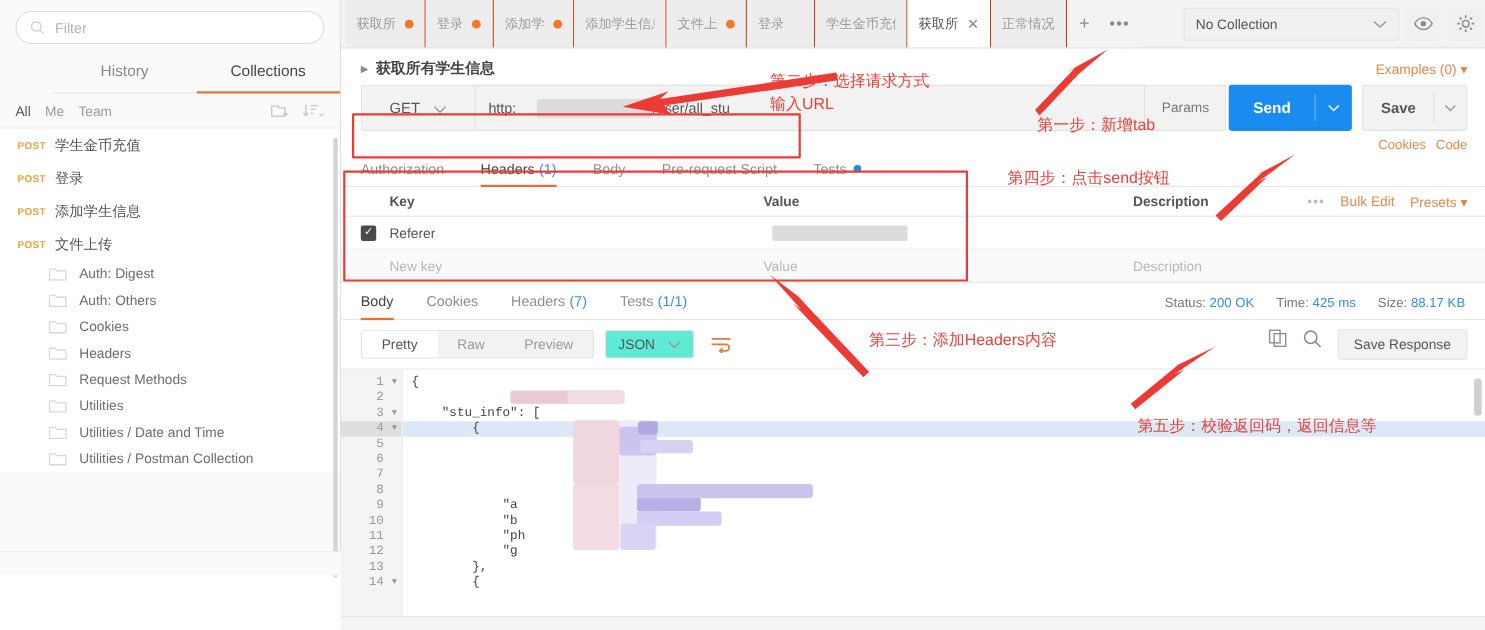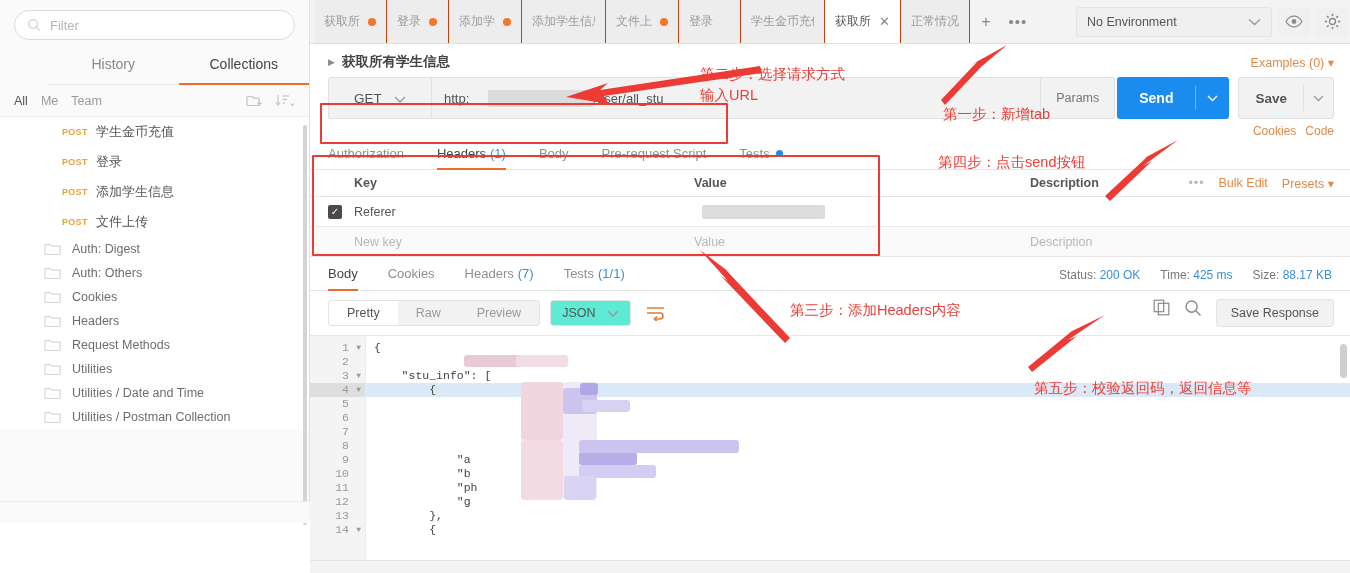--- a/index.html
+++ b/index.html
@@ -48,21 +48,21 @@
     display: flex; align-items: center;
     padding: 8px 14px;
     border-bottom: 1px solid #ececec;
     background: #fafafa;
   }
   .filt-row .chip { font-size: 12.5px; color: #9b9b9b; margin-right: 13px; }
   .filt-row .chip.on { color: #555; }
   .filt-row .spacer { flex: 1; }
   .filt-row .ico { opacity: .4; margin-left: 12px; display: flex; align-items: center; }
 
-  .req-list { background: #fff; padding-left: 46px; }
+  .req-list { background: #fff; }
   .req-item {
     display: flex; align-items: center;
     padding: 6px 14px 6px 16px;
     cursor: pointer;
   }
   .req-item .verb {
     font-size: 9px; font-weight: bold; color: #e8a33d;
     width: 34px; letter-spacing: .3px;
   }
   .req-item .nm { font-size: 13px; color: #555; }
@@ -545,21 +545,21 @@
         <span class="x">✕</span>
       </div>
       <div class="rtab">
         <span class="lbl">正常情况</span>
       </div>
       <div class="tab-add">+</div>
       <div class="tab-more">•••</div>
 
       <div class="tabbar-right">
         <div class="env-select">
-          <span>No Environment</span>
+          <span>No Collection</span>
           <span class="cv">
             <svg width="13" height="8" viewBox="0 0 13 8">
                 <polyline points="1,1.5 6.5,6.5 12,1.5" fill="none" stroke="#999" stroke-width="1.3"></polyline>
               </svg>
           </span>
         </div>
         <div class="icon-btn">
           <svg width="18" height="13" viewBox="0 0 18 13">
               <path d="M1 6.5C3.2 2.6 6 1.2 9 1.2s5.8 1.4 8 5.3c-2.2 3.9-5 5.3-8 5.3S3.2 10.4 1 6.5z" fill="none" stroke="#8a8a8a" stroke-width="1.2"></path>
               <circle cx="9" cy="6.5" r="2.4" fill="#8a8a8a"></circle>
@@ -830,21 +830,21 @@
   <div class="redbox" style="left:320px; top:103px; width:408px; height:41px;"></div>
   <div class="redbox" style="left:312px; top:155px; width:568px; height:101px;"></div>
 
   <div class="anno" style="left:700px; top:64px;">
     <div style="white-space:pre-line;">第二步：选择请求方式
 输入URL</div>
   </div>
   <div class="anno" style="left:943px; top:104px;">
     <span>第一步：新增tab</span>
   </div>
-  <div class="anno" style="left:938px; top:152px;">
+  <div class="anno" style="left:916px; top:152px;">
     <span>第四步：点击send按钮</span>
   </div>
   <div class="anno" style="left:790px; top:300px;">
     <span>第三步：添加Headers内容</span>
   </div>
   <div class="anno" style="left:1034px; top:378px;">
     <span>第五步：校验返回码，返回信息等</span>
   </div>
 
 </div>

